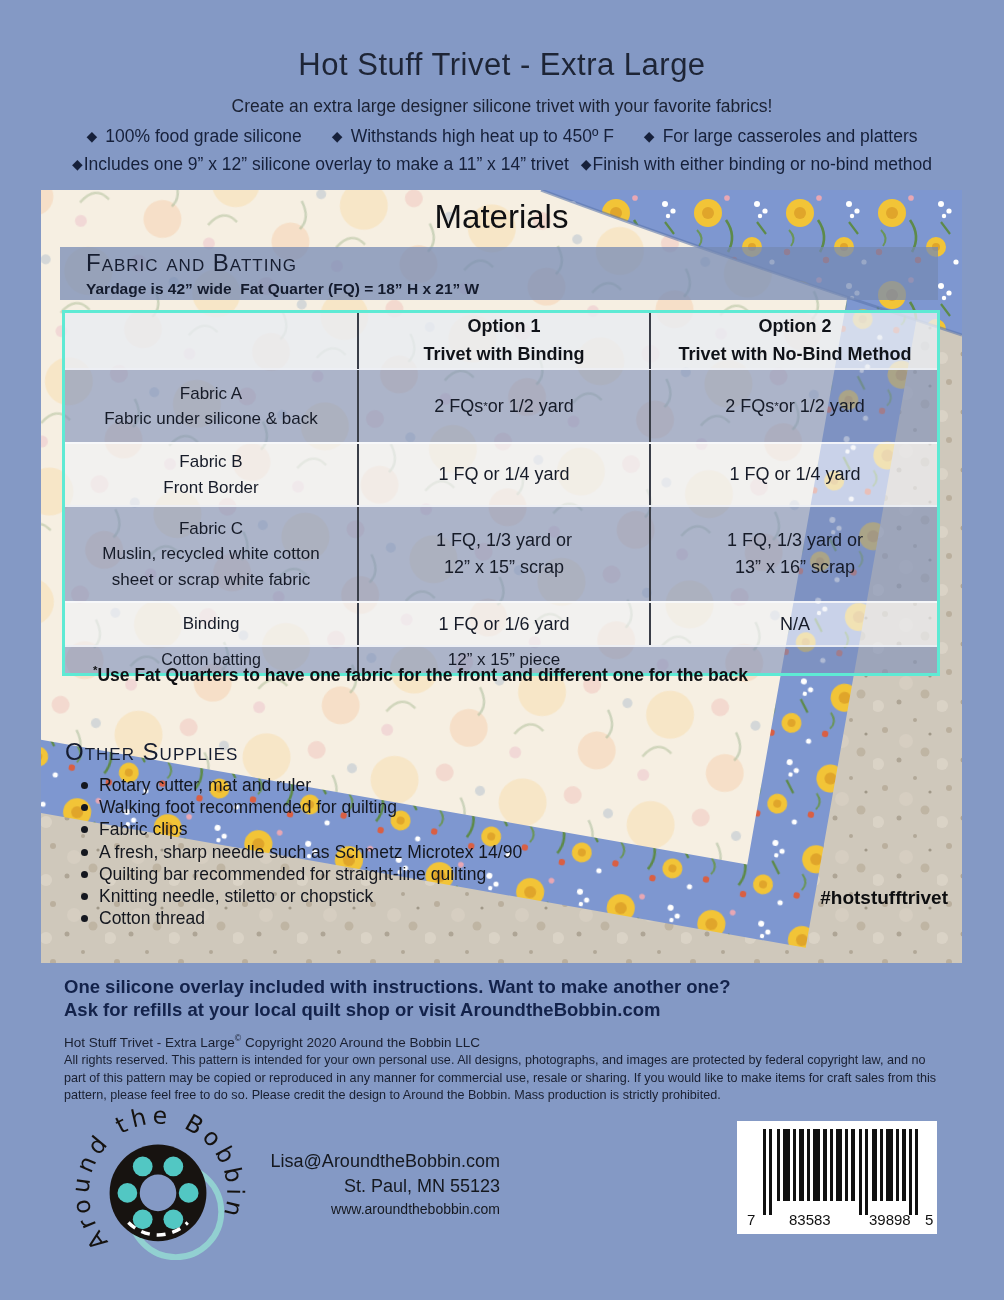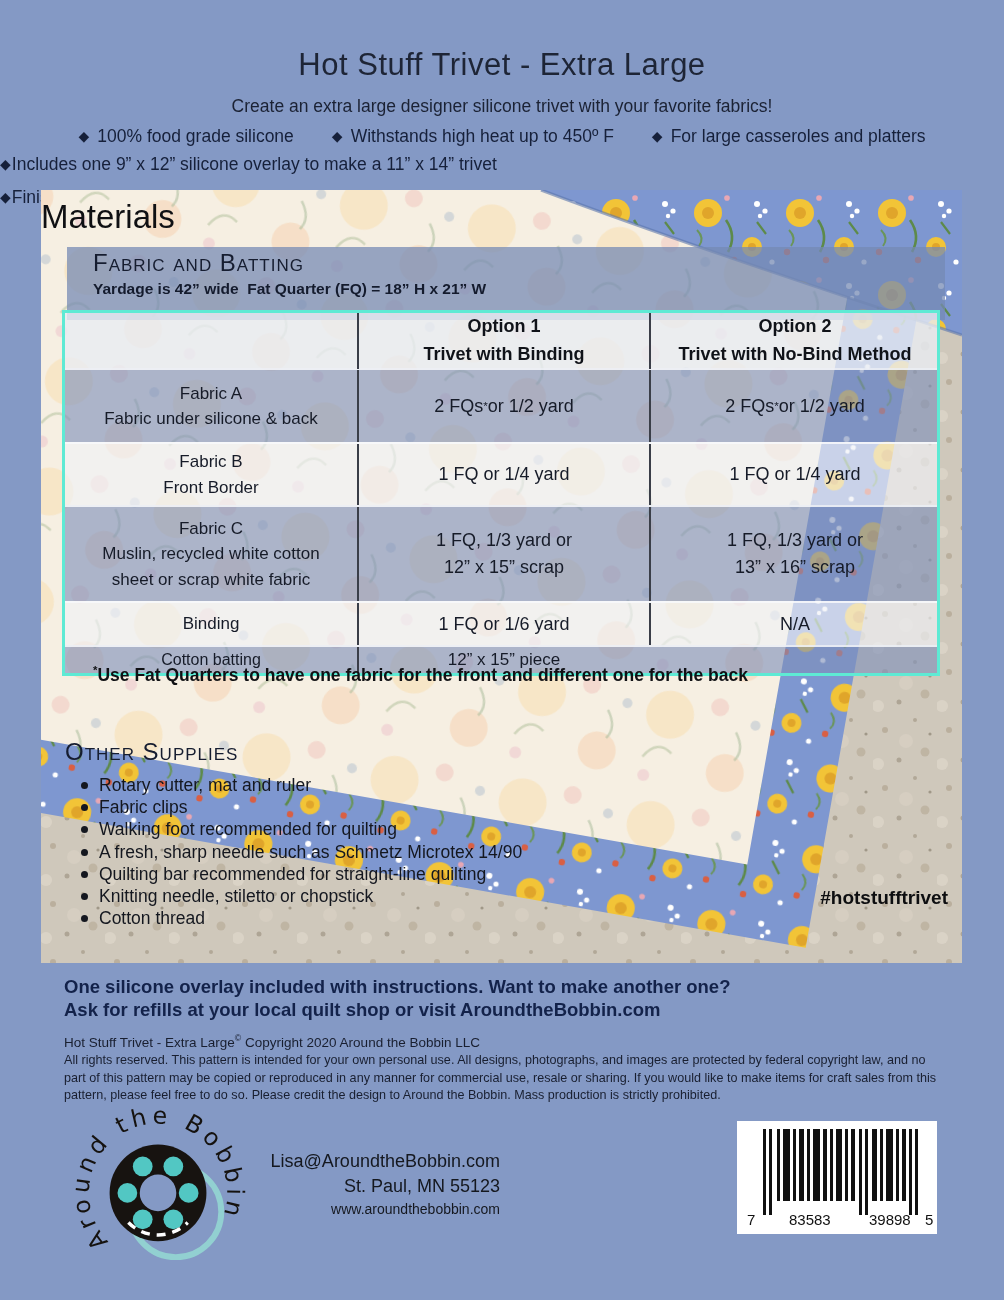--- a/index.html
+++ b/index.html
@@ -4,33 +4,33 @@
 <style>
   html,body{margin:0;padding:0;}
   .page{position:relative;width:1004px;height:1300px;background:#8499c5;overflow:hidden;
         font-family:"Liberation Sans",sans-serif;color:#1c2336;}
 
   
   .hdr{position:absolute;top:0;left:0;width:100%;text-align:center;}
   .hdr-title{margin-top:47px;font-size:31px;letter-spacing:.5px;color:#1e2536;}
   .hdr-sub{margin-top:13px;font-size:17.5px;color:#1b2234;}
   .feat-row{display:flex;justify-content:center;align-items:baseline;font-size:17.5px;color:#16203a;}
-  .feat-row1{margin-top:9px;gap:38px;}
-  .feat-row2{margin-top:7px;gap:12px;flex-direction:column;}
+  .feat-row1{margin-top:9px;gap:30px;}
+  .feat-row2{margin-top:7px;gap:12px;}
   .feat{white-space:nowrap;}
   .dia{font-size:14px;position:relative;top:-1px;}
   .feat-row1 .dia{margin-right:8px;}
   .feat-row2 .dia{margin-right:1px;}
 
   
   .photo{position:absolute;left:41px;top:190px;width:921px;height:773px;overflow:hidden;}
   .photo-bg{position:absolute;left:0;top:0;width:100%;height:100%;}
-  .materials-title{position:absolute;top:8px;left:0;width:100%;
+  .materials-title{position:absolute;top:8px;left:0;width:100%;text-align:center;
       font-size:33px;color:#0f1013;}
-  .band{position:absolute;left:26px;top:57px;width:878px;height:73px;
+  .band{position:absolute;left:19px;top:57px;width:878px;height:53px;
       background:rgba(118,137,180,.74);box-sizing:border-box;padding:2px 0 0 26px;}
   .fab-title{font-variant:small-caps;font-size:24px;letter-spacing:1px;color:#161d30;}
   .yardage{font-size:15.5px;font-weight:bold;color:#141b2d;margin-top:3px;}
 
   .mtable{position:absolute;left:21px;top:120px;width:878px;border:3px solid #5eead4;box-sizing:border-box;}
   .trow{display:grid;grid-template-columns:292px 292px 290px;}
   .trow + .trow{border-top:2px solid rgba(248,249,252,.85);}
   .tcell{display:flex;align-items:center;justify-content:center;text-align:center;
       white-space:pre-line;line-height:1.5;color:#161b28;font-size:17px;padding:0 6px;box-sizing:border-box;}
   .tcell + .tcell{border-left:2px solid #3a3e48;font-size:18px;}
@@ -185,25 +185,25 @@
 
     <div class="supplies">
       <div class="sup-title">Other Supplies</div>
       <ul class="sup-list">
         <li>
             <span class="bullet"></span>
             <span>Rotary cutter, mat and ruler</span>
           </li>
         <li>
             <span class="bullet"></span>
+            <span>Walking foot recommended for quilting</span>
+          </li>
+        <li>
+            <span class="bullet"></span>
             <span>Fabric clips</span>
-          </li>
-        <li>
-            <span class="bullet"></span>
-            <span>Walking foot recommended for quilting</span>
           </li>
         <li>
             <span class="bullet"></span>
             <span>A fresh, sharp needle such as Schmetz Microtex 14/90</span>
           </li>
         <li>
             <span class="bullet"></span>
             <span>Quilting bar recommended for straight-line quilting</span>
           </li>
         <li>

